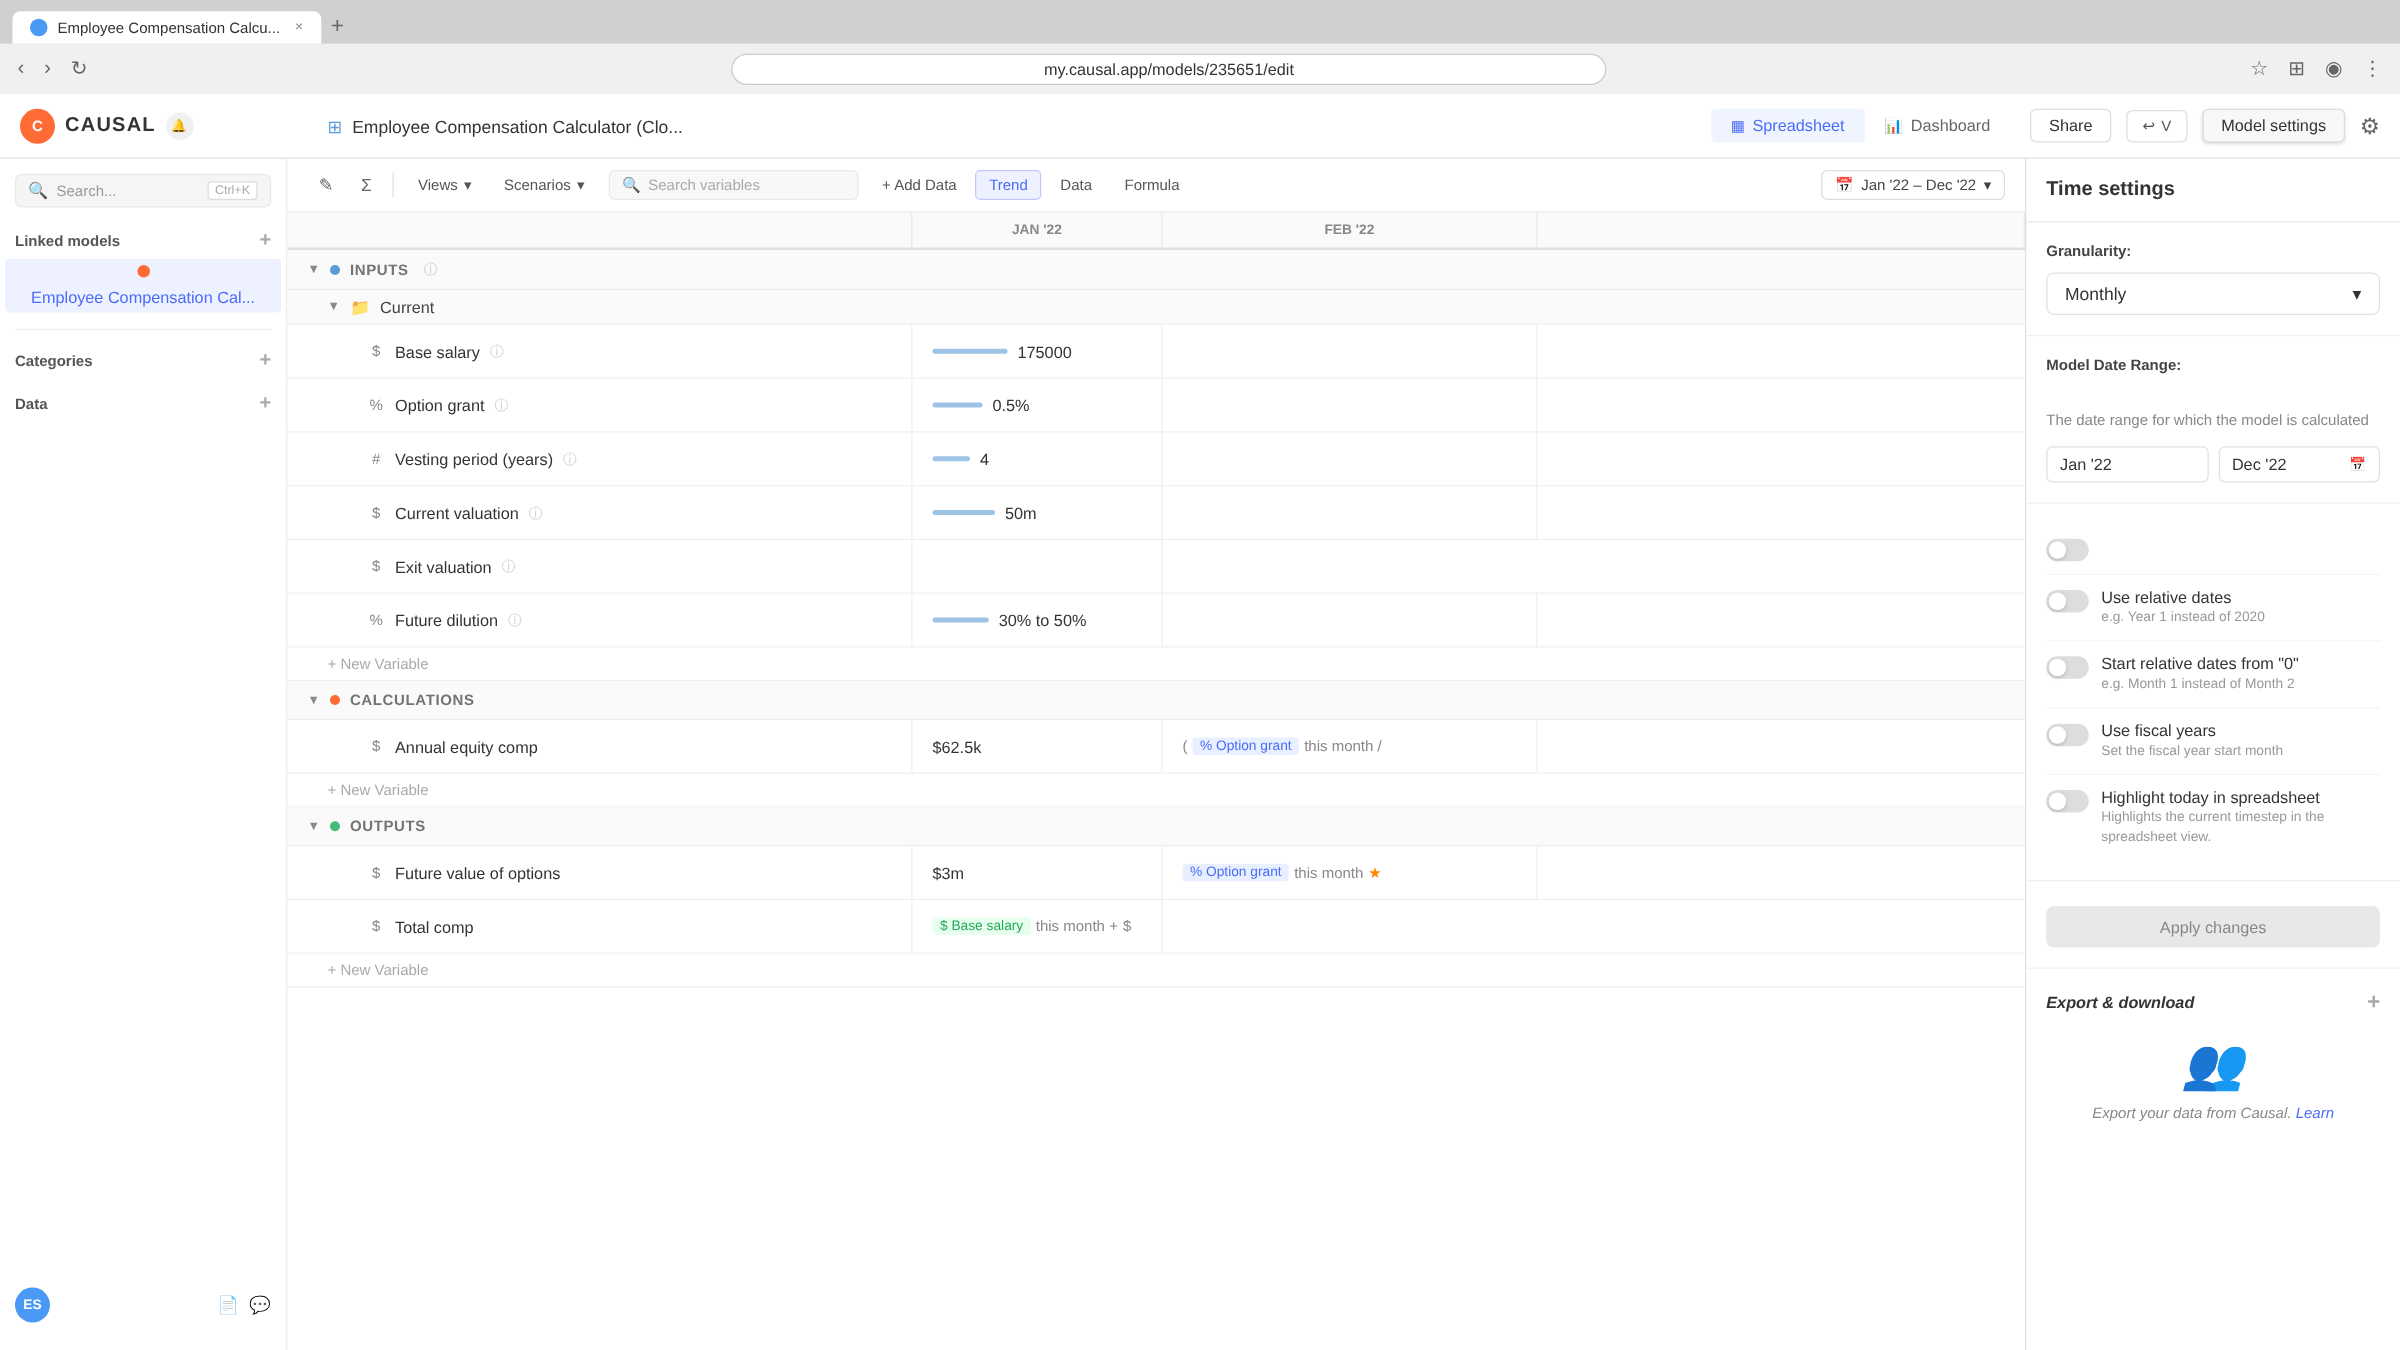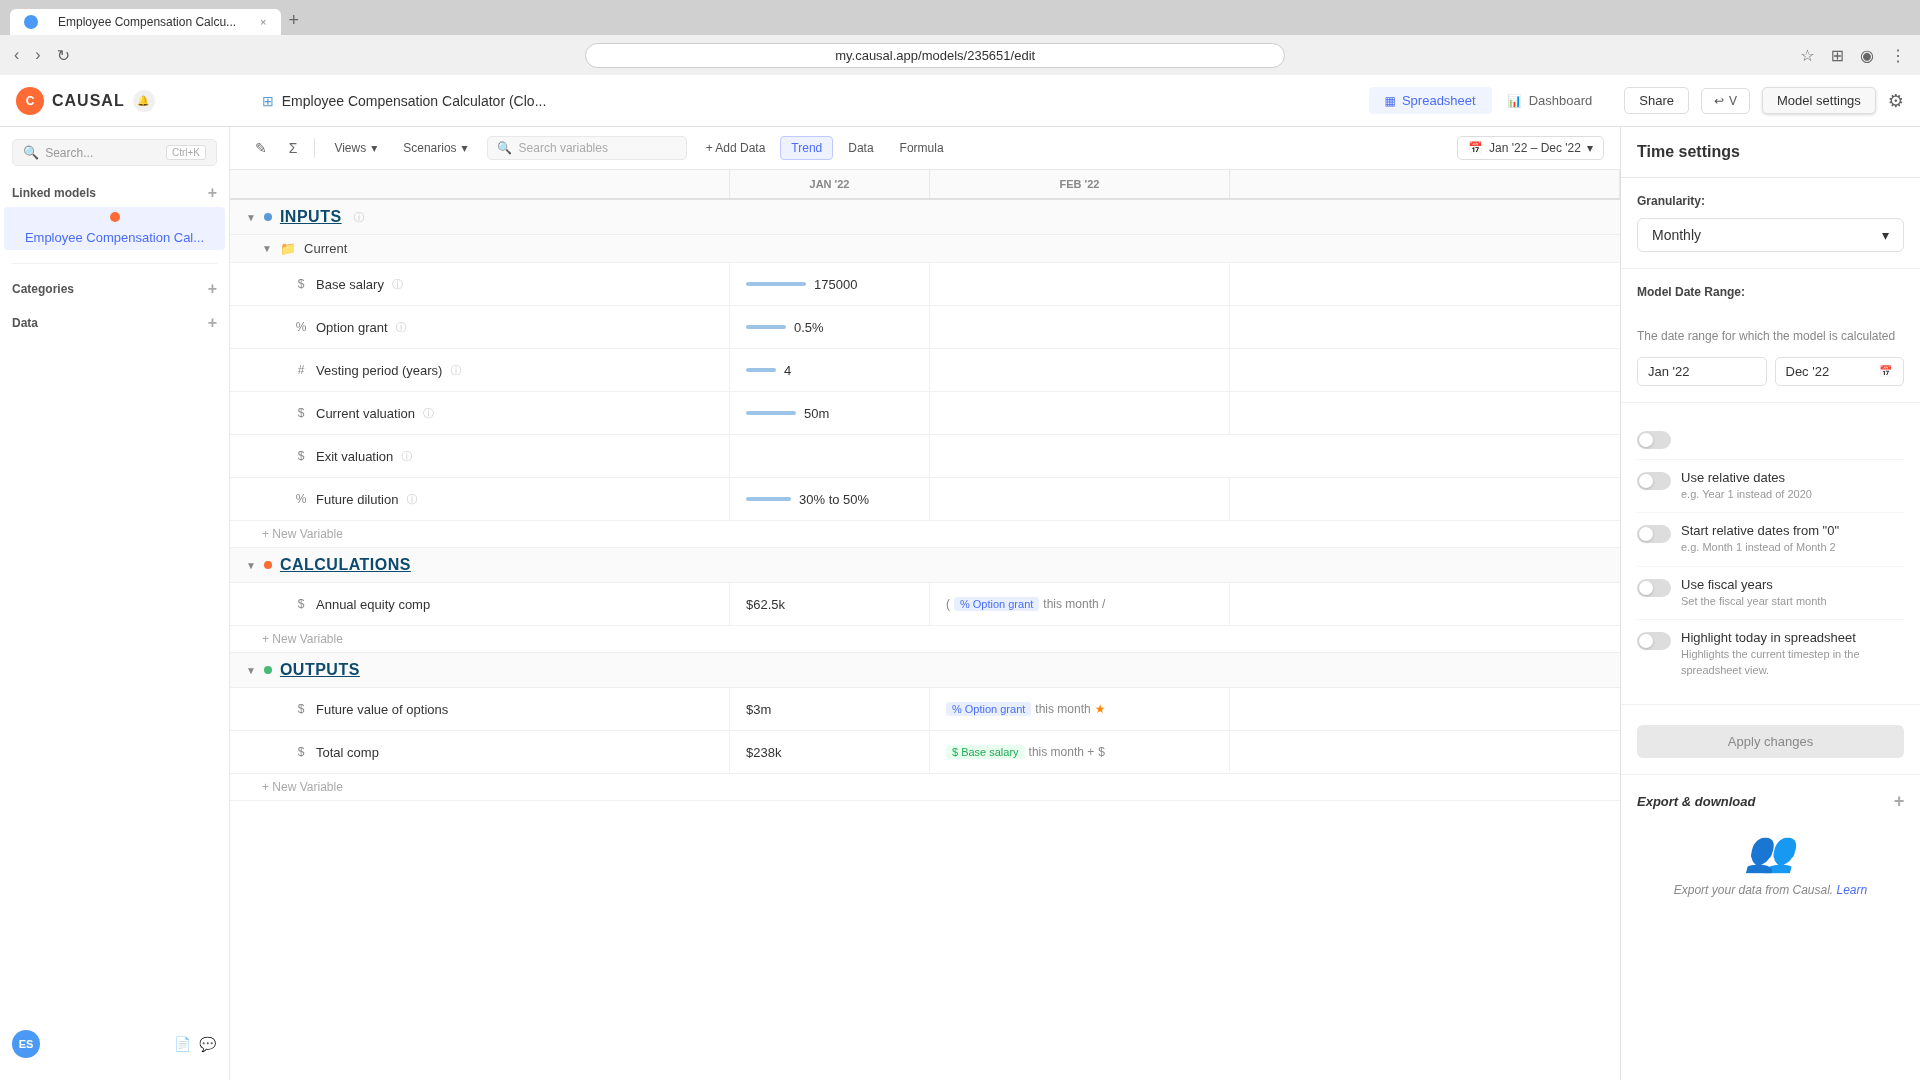--- a/index.html
+++ b/index.html
@@ -1,21 +1,21 @@
 <!DOCTYPE html>
 <html><head>
   <meta charset="utf-8">
   <style>
     * { box-sizing: border-box; margin: 0; padding: 0; }
     body { font-family: -apple-system, BlinkMacSystemFont, 'Segoe UI', sans-serif; font-size: 13px; background: #f5f5f5; color: #333; overflow: hidden; }
 
     
     .browser-chrome { background: #e8e8e8; height: 75px; display: flex; flex-direction: column; }
     .browser-tabs { background: #d0d0d0; display: flex; align-items: flex-end; height: 35px; padding: 0 10px; }
-    .browser-tab { background: white; border-radius: 6px 6px 0 0; padding: 6px 14px; font-size: 12px; display: flex; align-items: center; gap: 20px; min-width: 200px; }
+    .browser-tab { background: white; border-radius: 6px 6px 0 0; padding: 6px 14px; font-size: 12px; display: flex; align-items: center; gap: 8px; min-width: 200px; }
     .browser-tab-favicon { width: 14px; height: 14px; background: #4a9af5; border-radius: 50%; }
     .browser-tab-close { color: #888; cursor: pointer; font-size: 11px; margin-left: 4px; }
     .browser-tab-new { background: transparent; border: none; color: #666; font-size: 18px; padding: 4px 8px; cursor: pointer; }
     .browser-nav { background: #f0f0f0; display: flex; align-items: center; height: 40px; padding: 0 10px; gap: 8px; }
     .browser-nav-btn { background: none; border: none; color: #666; font-size: 16px; cursor: pointer; padding: 4px; border-radius: 3px; }
     .address-bar { flex: 1; background: white; border: 1px solid #ccc; border-radius: 20px; padding: 4px 14px; font-size: 13px; color: #333; max-width: 700px; margin: 0 auto; text-align: center; }
     .browser-actions { display: flex; align-items: center; gap: 8px; }
     .browser-action-btn { background: none; border: none; color: #666; font-size: 16px; cursor: pointer; padding: 4px; }
 
     
@@ -79,21 +79,21 @@
     .grid-header-cell:first-child { text-align: left; }
 
     
     .grid-section { }
     .section-header { display: flex; align-items: center; gap: 8px; padding: 8px 16px; background: #fafafa; border-bottom: 1px solid #eeeeee; cursor: pointer; }
     .section-caret { color: #888; font-size: 10px; }
     .section-dot { width: 8px; height: 8px; border-radius: 50%; }
     .section-dot.blue { background: #5b9bd5; }
     .section-dot.orange { background: #ff6b35; }
     .section-dot.green { background: #44bb77; }
-    .section-title { font-size: 16px; font-weight: 700; color: #0c4a6e; text-transform: uppercase; letter-spacing: 0.5px; text-decoration: underline; }
+    .section-title { font-size: 12px; font-weight: 700; color: #737373; text-transform: uppercase; letter-spacing: 0.5px; }
 
     .grid-group-header { display: flex; align-items: center; gap: 8px; padding: 6px 32px; background: #fafafa; border-bottom: 1px solid #f0f0f0; cursor: pointer; }
     .group-caret { color: #888; font-size: 10px; }
     .group-icon { font-size: 13px; }
     .group-title { font-size: 13px; color: #444; font-weight: 500; }
 
     .grid-row { display: grid; grid-template-columns: 500px 200px 300px 1fr; border-bottom: 1px solid #f0f0f0; align-items: center; min-height: 42px; }
     .grid-cell { padding: 8px 16px; border-right: 1px solid #f0f0f0; min-height: 42px; display: flex; align-items: center; }
     .grid-cell:last-child { border-right: none; }
 
@@ -479,23 +479,20 @@
           </div>
 
           <div class="grid-row">
             <div class="grid-cell">
               <div class="row-label">
                 <span class="row-type-icon">$</span>
                 <span class="row-name">Total comp</span>
               </div>
             </div>
             <div class="grid-cell">
-              <span class="cell-value">$238k</span>
-            </div>
-            <div class="grid-cell">
               <div class="formula-cell">
                 <span class="formula-ref formula-ref-green">
                   <span>$</span>
                   <span>Base salary</span>
                 </span>
                 <span class="formula-text"> this month + </span>
                 <span class="formula-text">$</span>
               </div>
             </div>
             <div class="grid-cell"></div>

